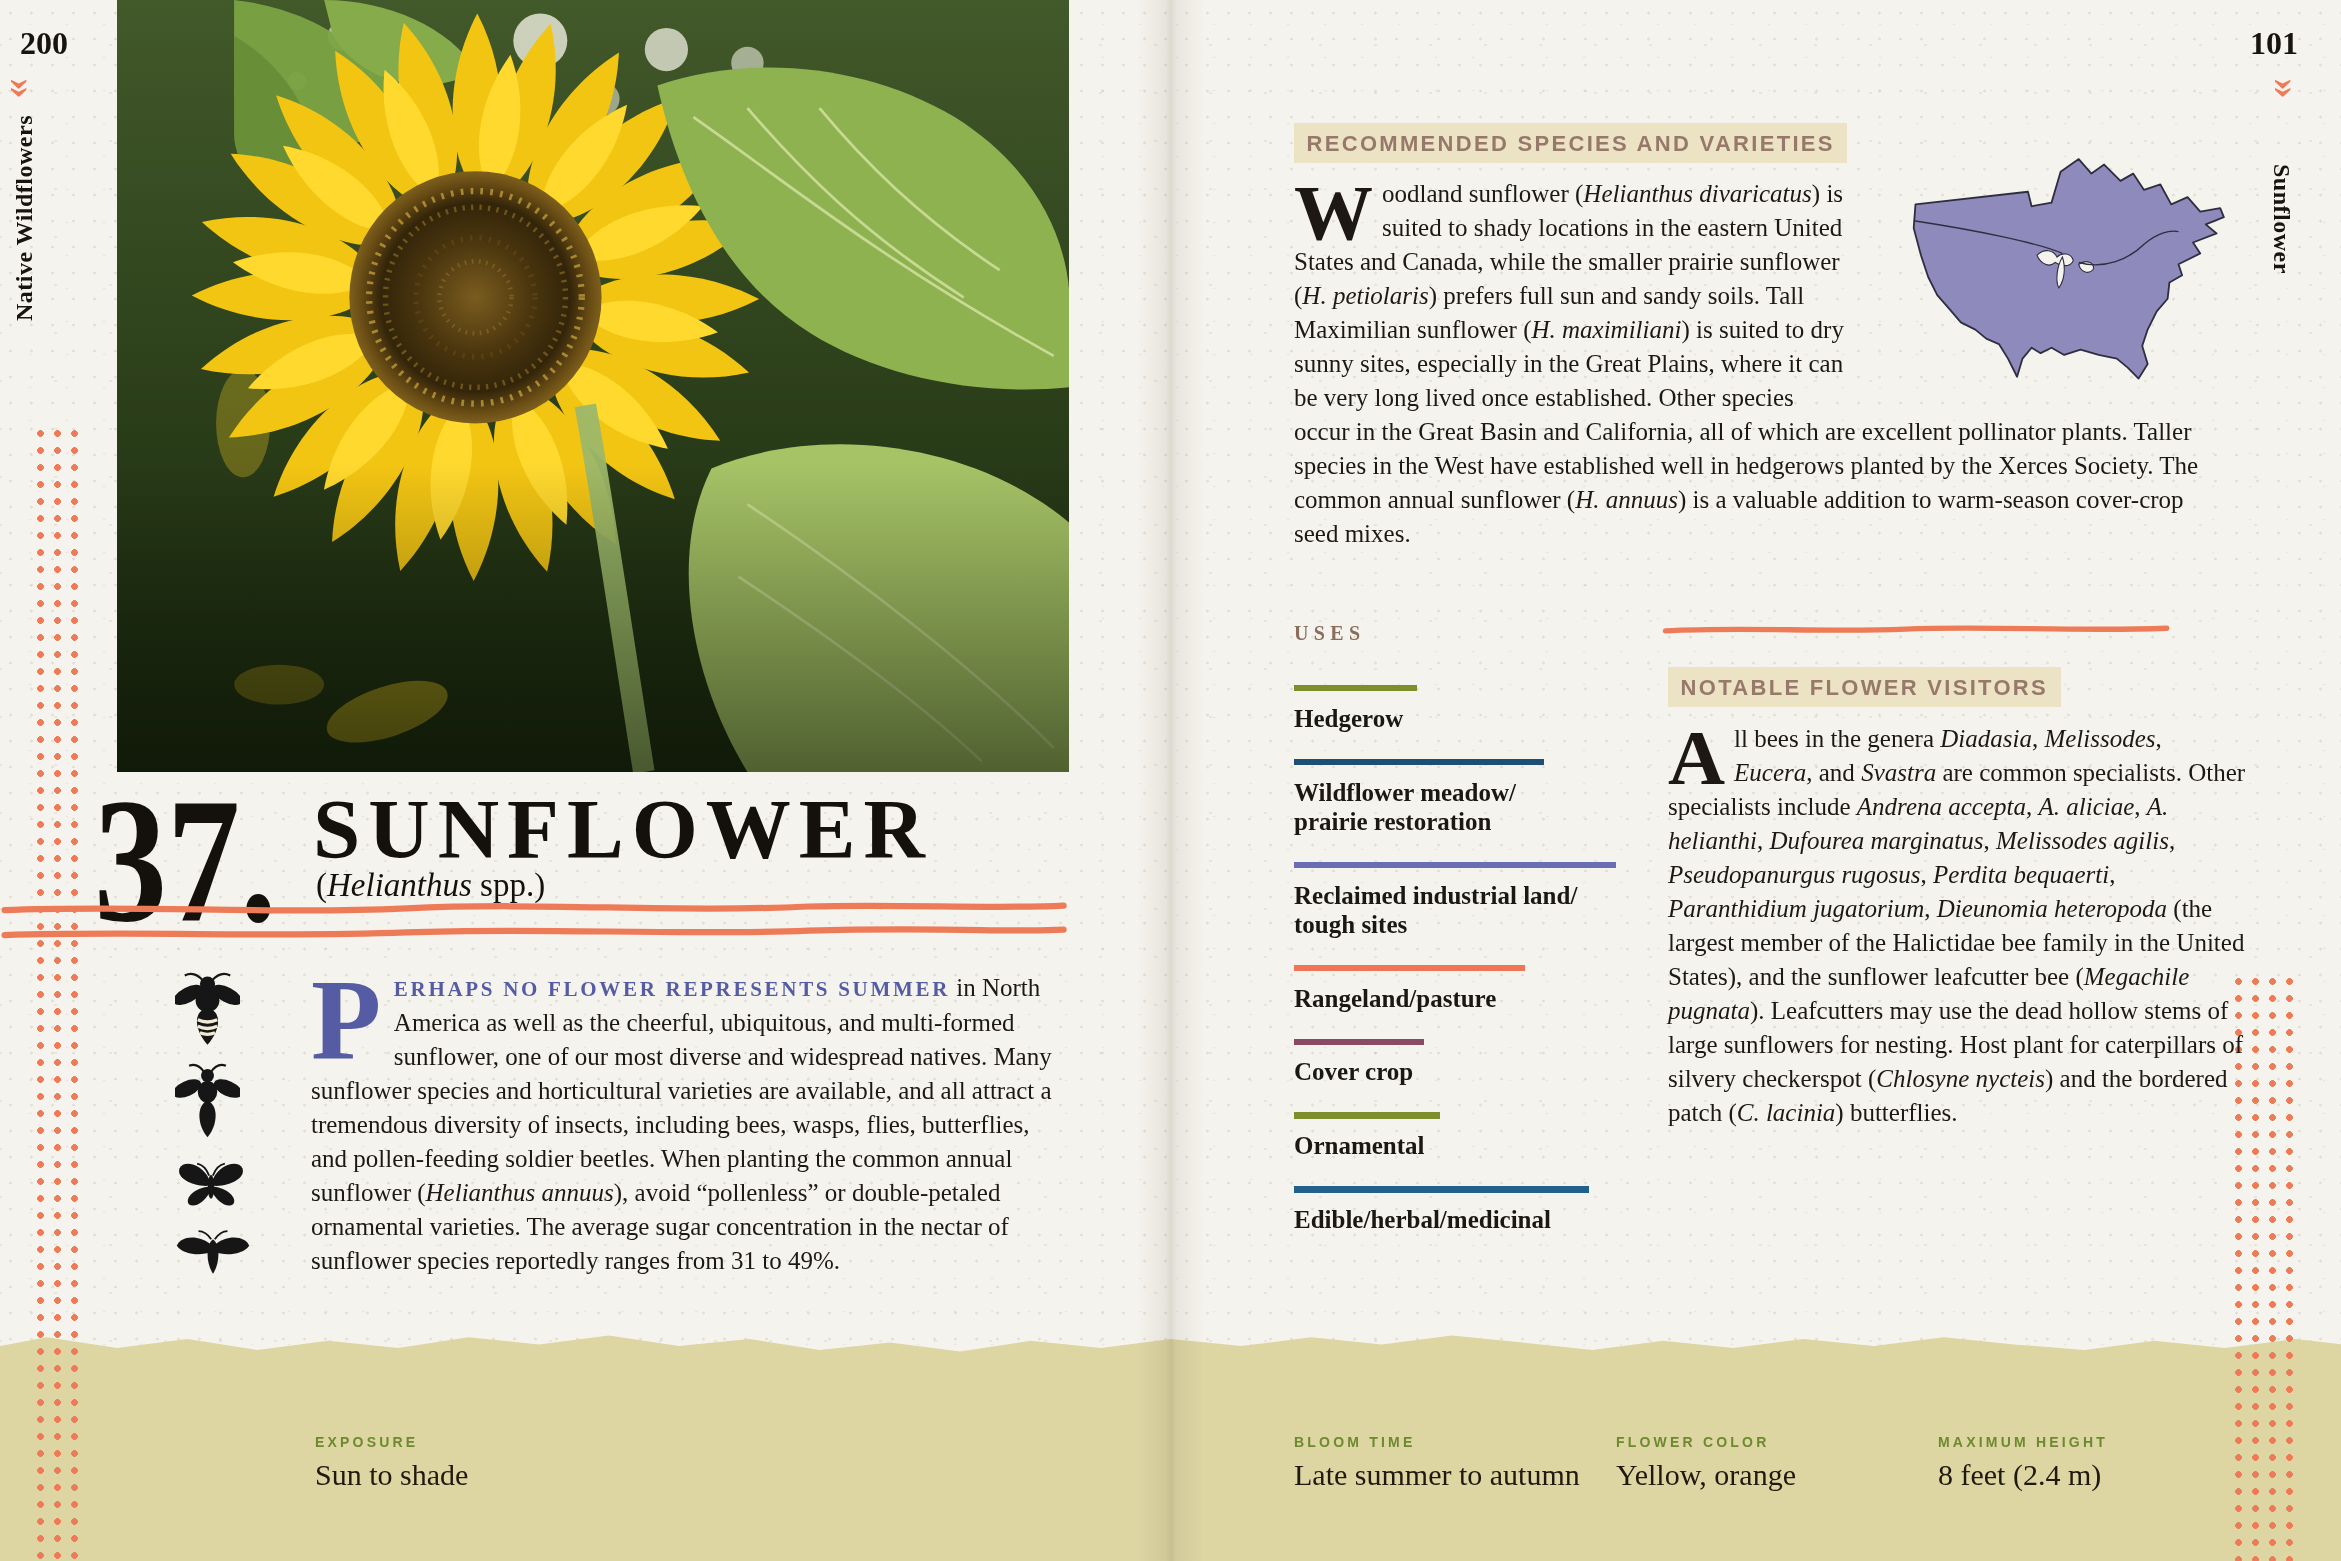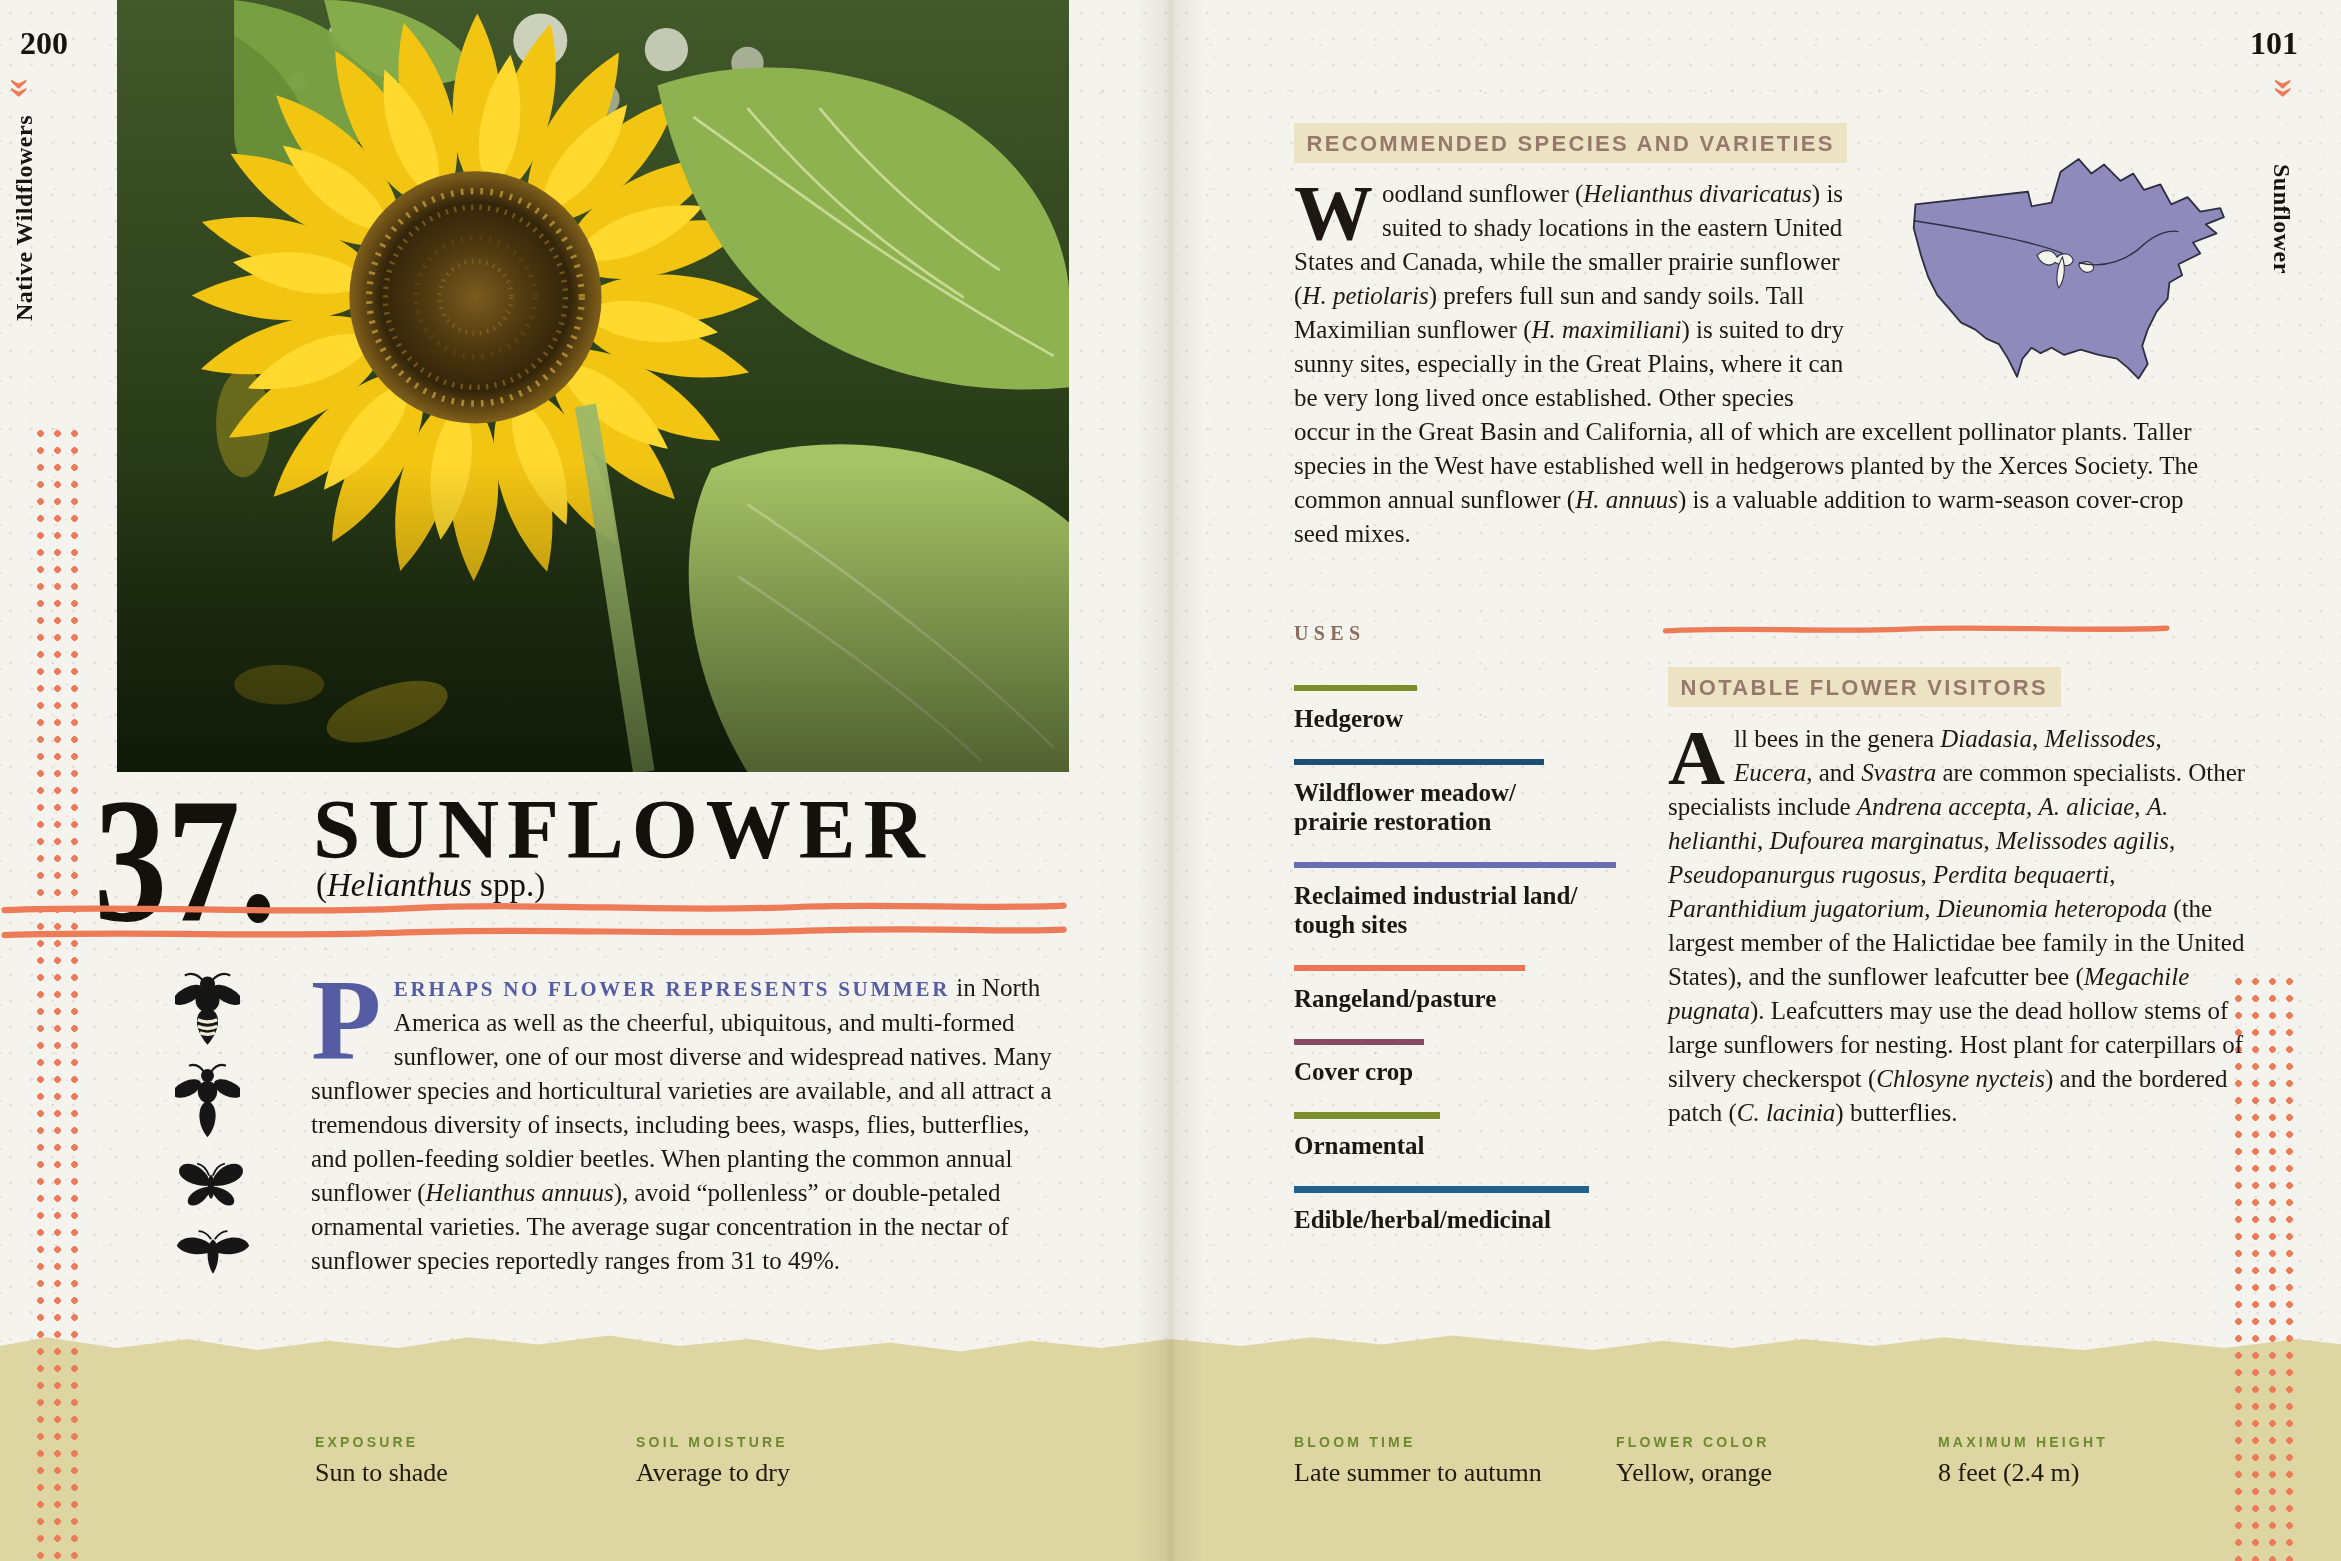--- a/index.html
+++ b/index.html
@@ -42,21 +42,21 @@
   
   #band{left:0; top:1330px; width:2342px; height:231px; background:#ddd5a2; z-index:1;
     clip-path:polygon(0 16px,2% 7.2px,5% 18px,8% 9px,11% 20px,14% 10.8px,17% 18px,20% 7.2px,23% 14.4px,26% 5.4px,29% 16px,32% 9px,35% 20px,38% 12.6px,41% 21.6px,44% 10.8px,47% 18px,50% 9px,53% 16px,56% 7.2px,59% 14.4px,62% 5.4px,65% 12.6px,68% 20px,71% 10.8px,74% 18px,77% 9px,80% 16px,83% 7.2px,86% 14.4px,89% 20px,92% 10.8px,95% 18px,98% 9px,100% 14.4px,100% 100%,0 100%);}
   .stats{position:absolute; top:1434px; display:flex; z-index:7;}
   #stats-left{left:315px;}
   #stats-right{left:1294px;}
   .stat{width:321px;}
   #stats-right .stat{width:322px;}
   .stat-label{font-family:"Liberation Sans", sans-serif; font-weight:700; font-size:14px;
     letter-spacing:3.2px; color:#6d8a2f;}
-  .stat-value{font-size:26px; color:#20190f; margin-top:8px;}
+  .stat-value{font-size:30px; color:#20190f; margin-top:8px;}
 
   
   .page-number{font-weight:700; font-size:32px; line-height:1; color:#17130e; z-index:7;}
   #pn-left{left:20px; top:27px;}
   #pn-right{left:2250px; top:27px;}
   .chevron{color:#ee7b58; font-weight:700; font-size:41px; line-height:1;
     transform:rotate(90deg); transform-origin:center; z-index:7;}
   #chev-left{left:12.6px; top:68px;}
   #chev-right{left:2277px; top:68px;}
   .tab-label{font-weight:700; font-size:24px; letter-spacing:0.5px; color:#17130e; z-index:7;
@@ -339,24 +339,20 @@
   </p>
 
   <div id="band" class="abs"></div>
 
   <div id="stats-left" class="stats">
 
   <div class="stat">
         <div class="stat-label">EXPOSURE</div>
         <div class="stat-value">Sun to shade</div>
       </div>
-      <div class="stat">
-        <div class="stat-label">SOIL MOISTURE</div>
-        <div class="stat-value">Average to dry</div>
-      </div>
     </div>
   <div id="stats-right" class="stats">
 
   <div class="stat">
         <div class="stat-label">BLOOM TIME</div>
         <div class="stat-value">Late summer to autumn</div>
       </div>
       <div class="stat">
         <div class="stat-label">FLOWER COLOR</div>
         <div class="stat-value">Yellow, orange</div>

